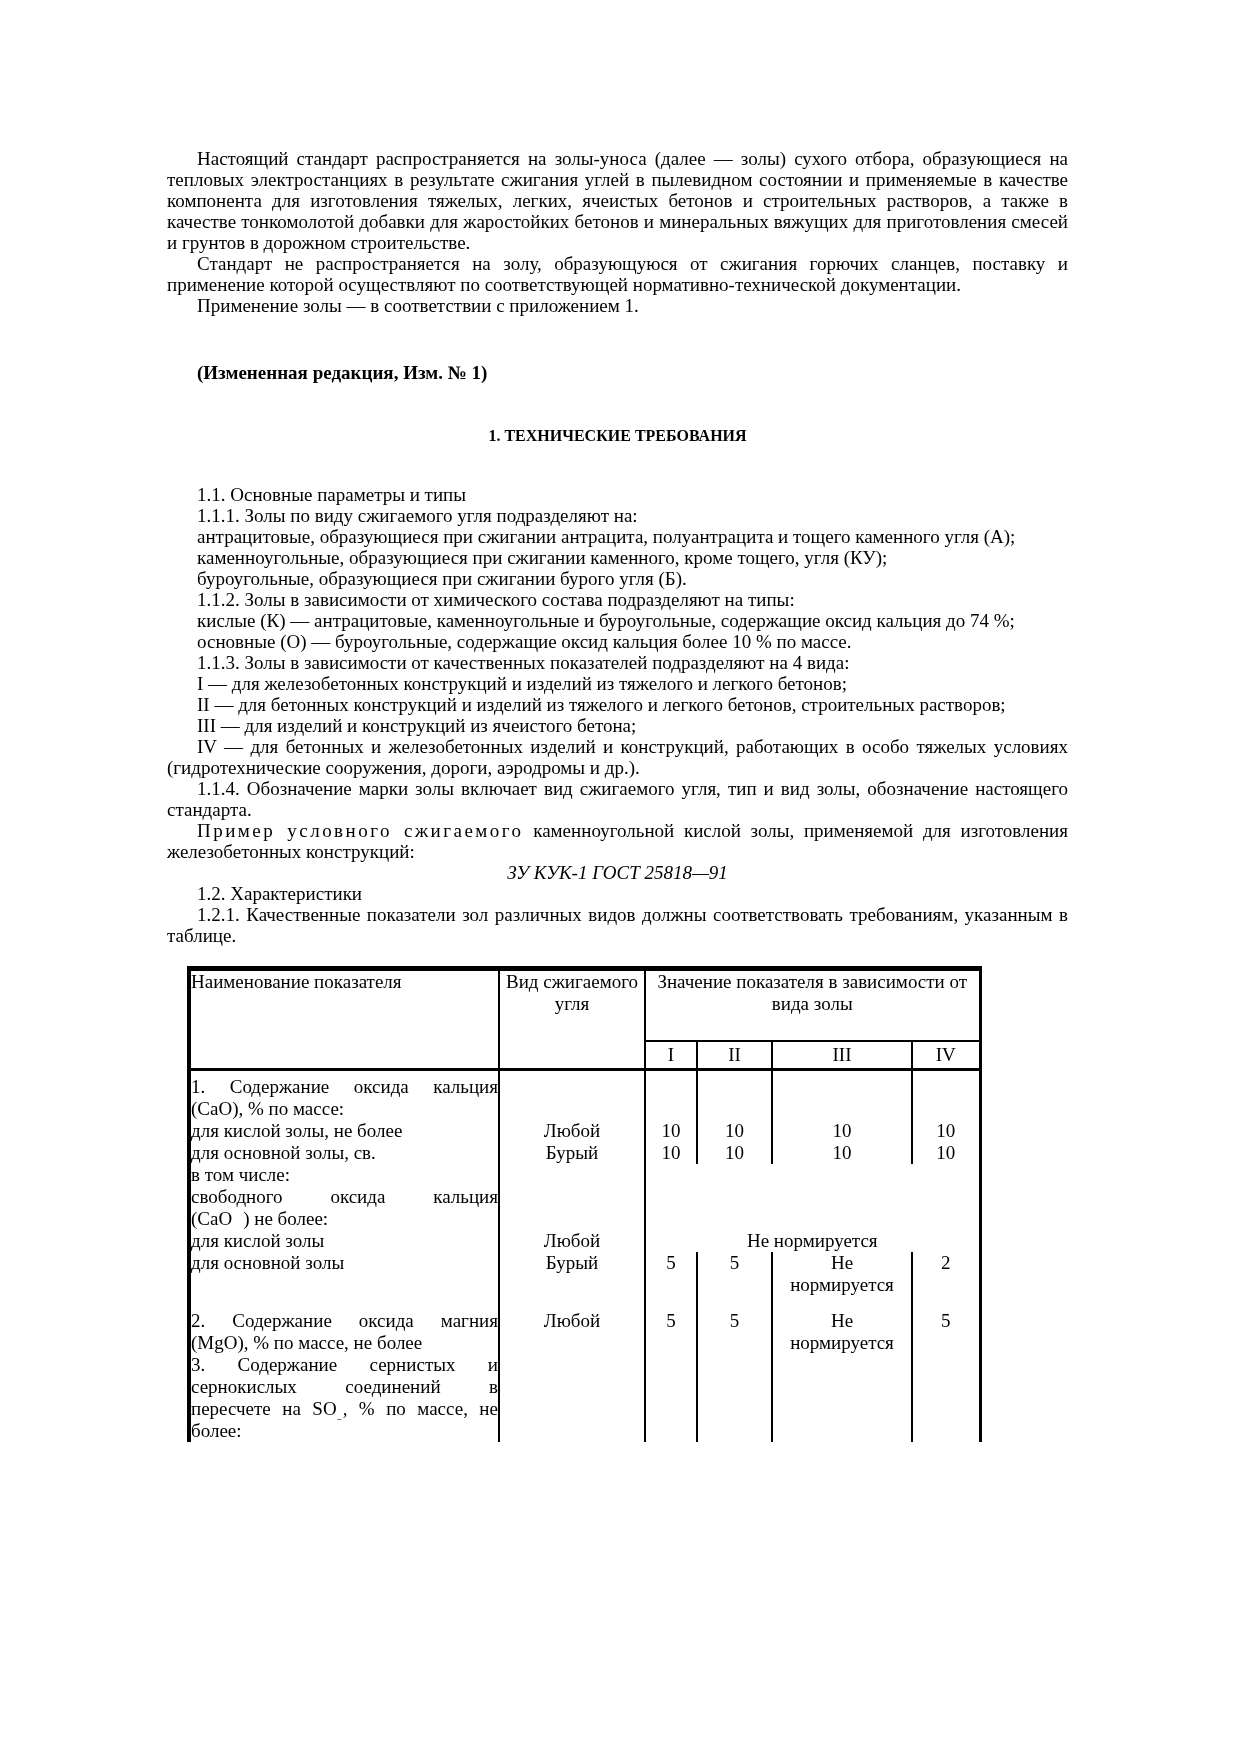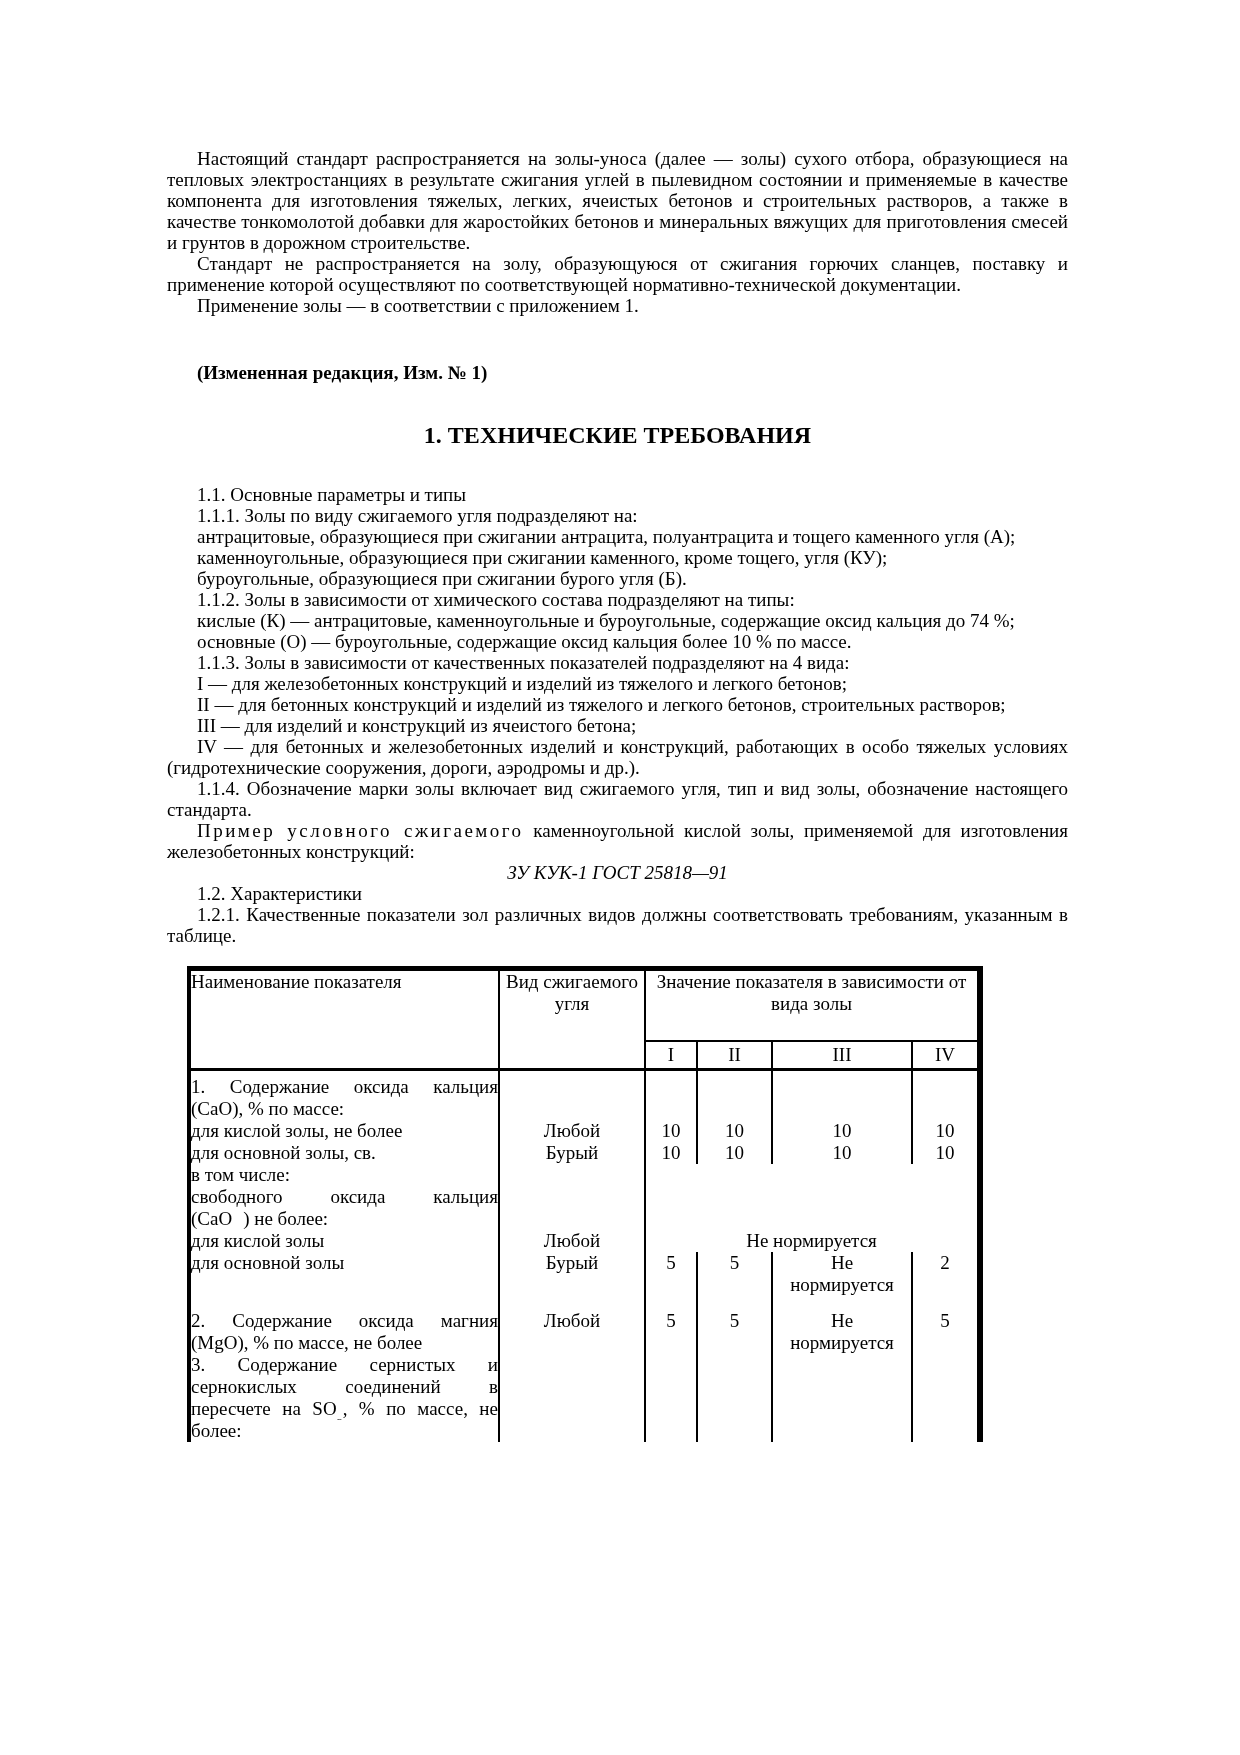--- a/index.html
+++ b/index.html
@@ -22,40 +22,40 @@
   .content p { margin: 0; line-height: 21px; }
   .j { text-align: justify; }
   .ind { text-indent: 30px; }
   .bold { font-weight: bold; }
   .notice { margin-top: 46px !important; }
   .heading {
     margin-top: 42px !important;
     margin-bottom: 38px !important;
     text-align: center;
     font-weight: bold;
-    font-size: 24px;
+    font-size: 16px;
   }
   .spaced { letter-spacing: 0.13em; }
   .designation { text-align: center; font-style: italic; }
   
   .tblwrap { margin-top: 20px; margin-left: 20px; }
   table.gost {
     border-collapse: collapse;
     table-layout: fixed;
     width: 791px;
     font-size: 19px;
   }
   table.gost th, table.gost td {
     padding: 0;
     font-weight: normal;
     overflow: hidden;
     white-space: nowrap;
   }
   
-  table.gost { border-left: 4px solid #000; border-right: 6px solid #000000; border-top: 5px solid #000; }
+  table.gost { border-left: 4px solid #000; border-right: 3px solid #000000; border-top: 5px solid #000; }
   
   thead th { vertical-align: top; line-height: 22px; white-space: normal !important; }
   th.h-col1 { text-align: left; padding: 3px 6px 0 8px; border-right: 2px solid #000; }
   th.h-col2 { text-align: center; padding-top: 3px; border-right: 2px solid #000; }
   th.h-col3 { text-align: center; padding-top: 5px; border-bottom: 2px solid #000; height: 69px; }
   tr.subhead th { text-align: center; height: 26px; line-height: 26px; border-bottom: 3px solid #000; }
   th.sub { border-right: 2px solid #000; }
   th.sub-last { border-right: none; }
   th.h-col1, th.h-col2 { border-bottom: 3px solid #000; }
   

